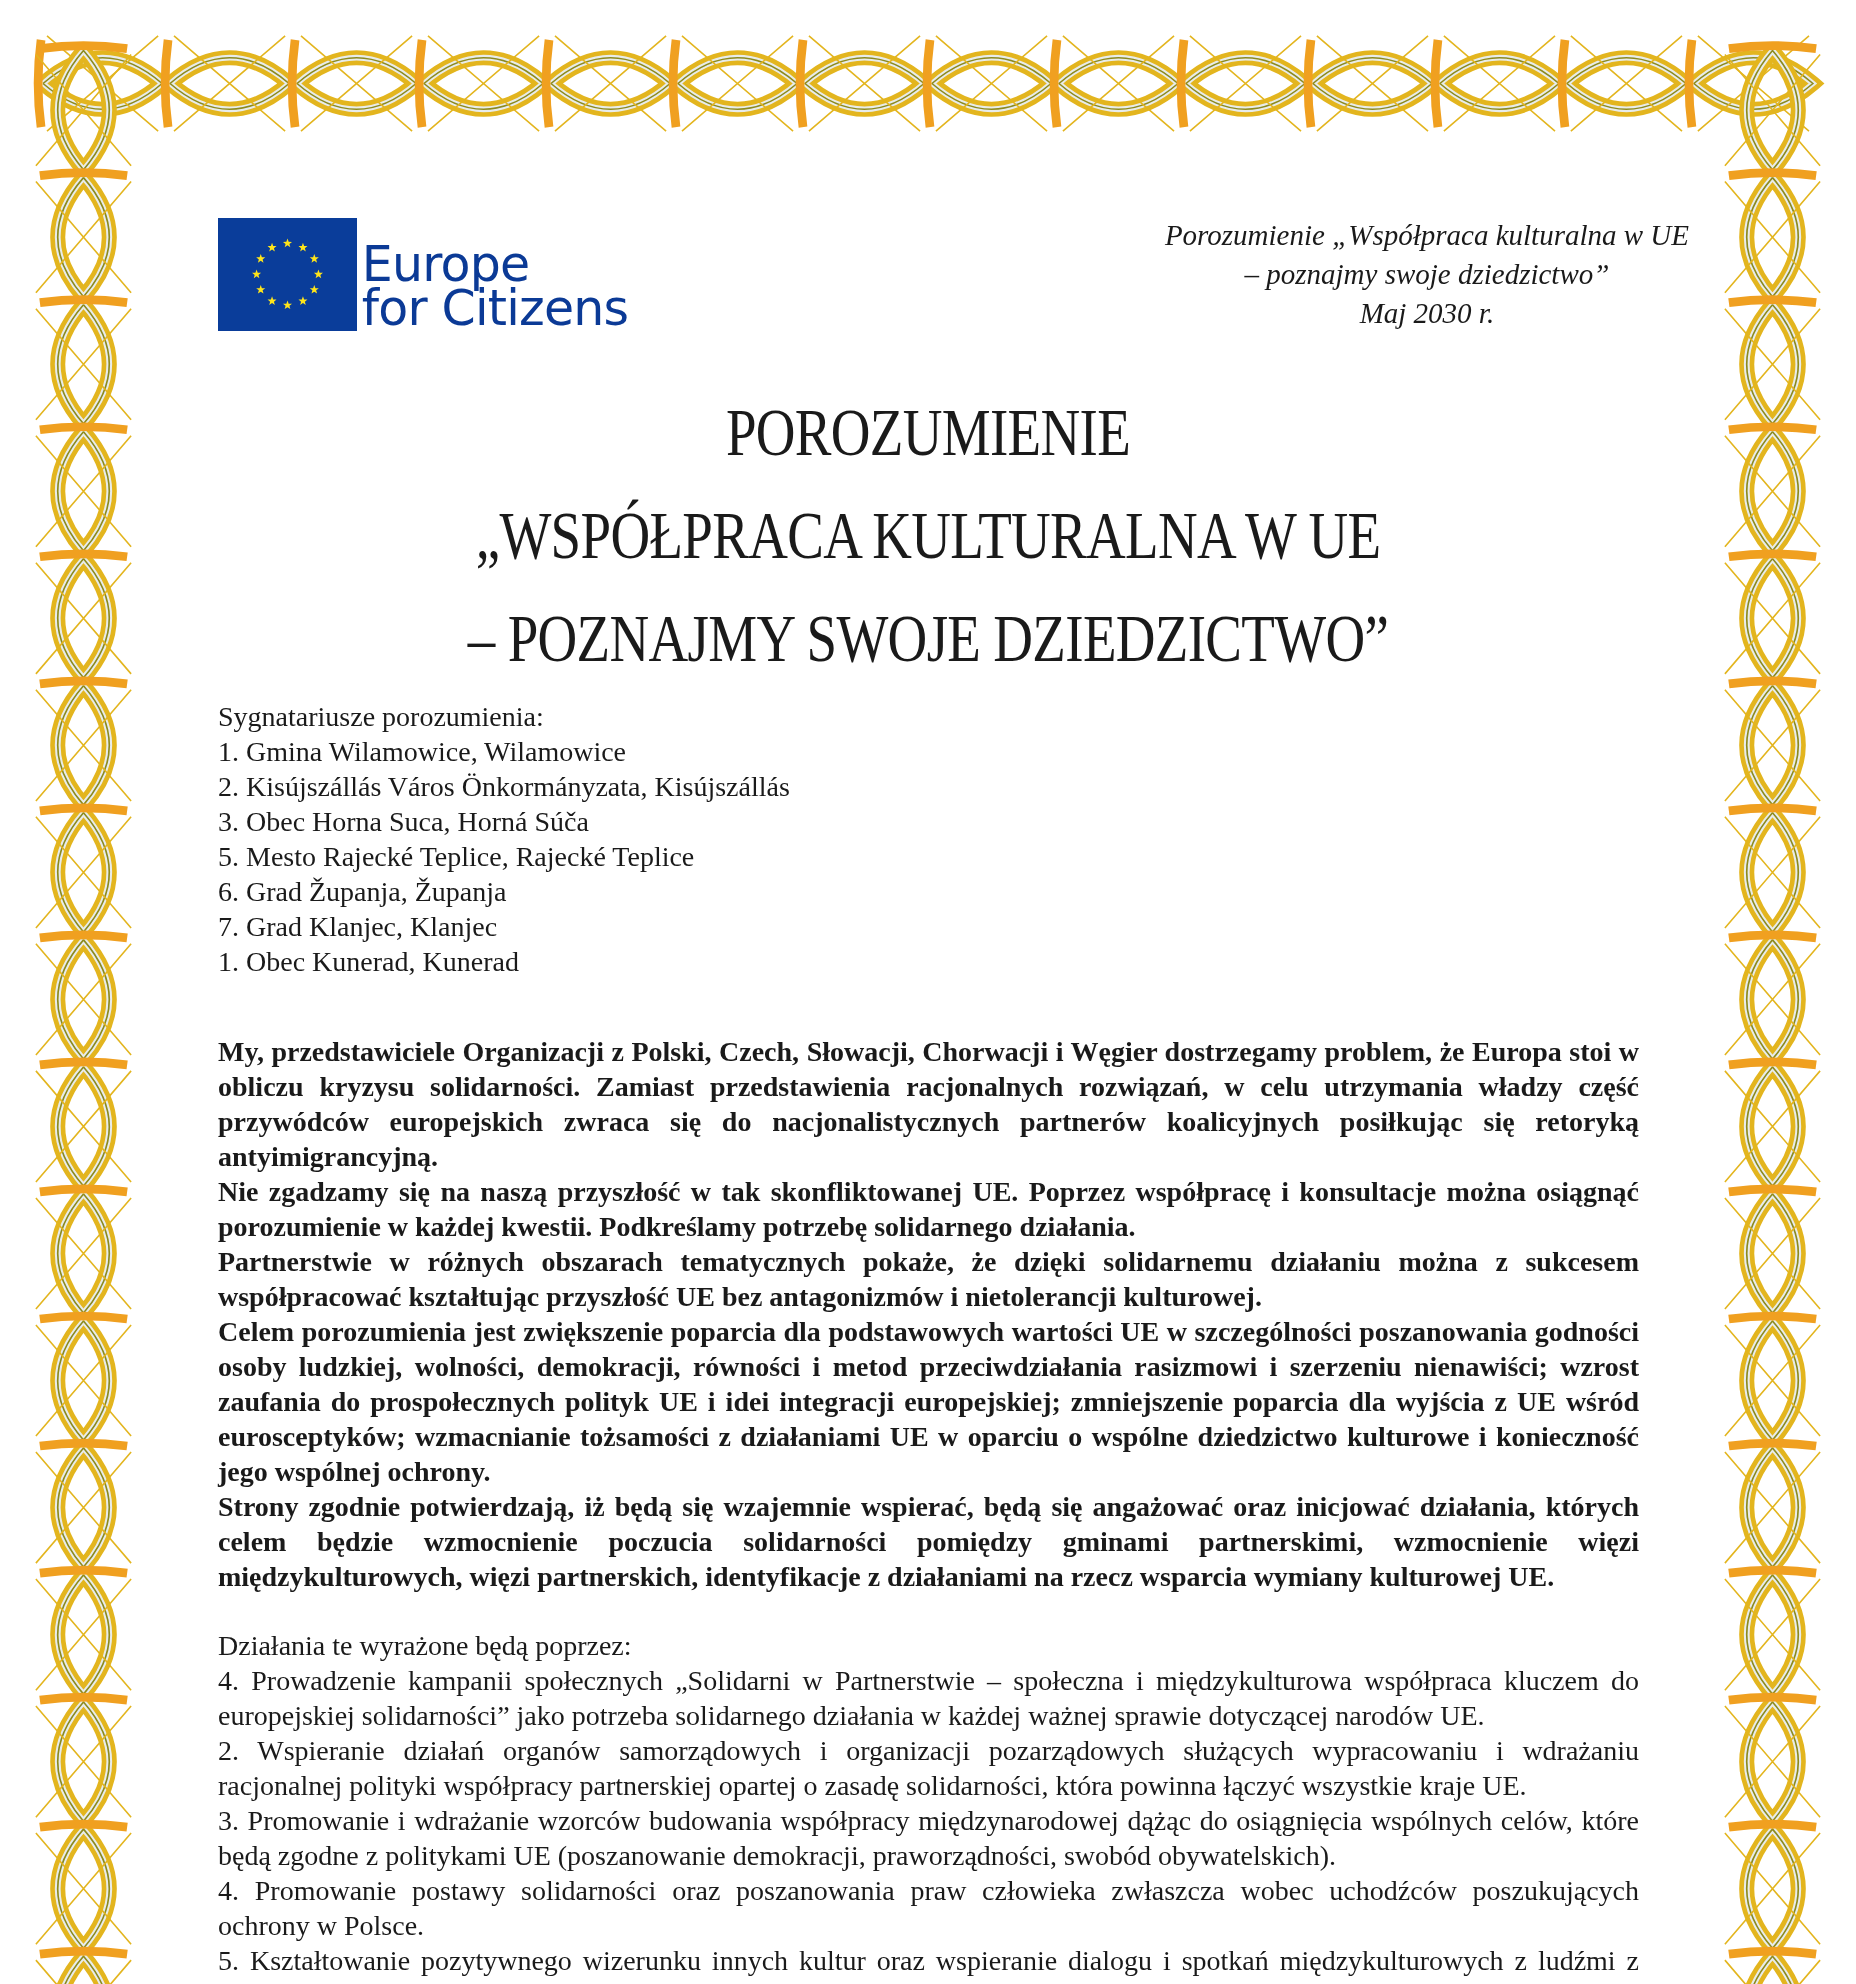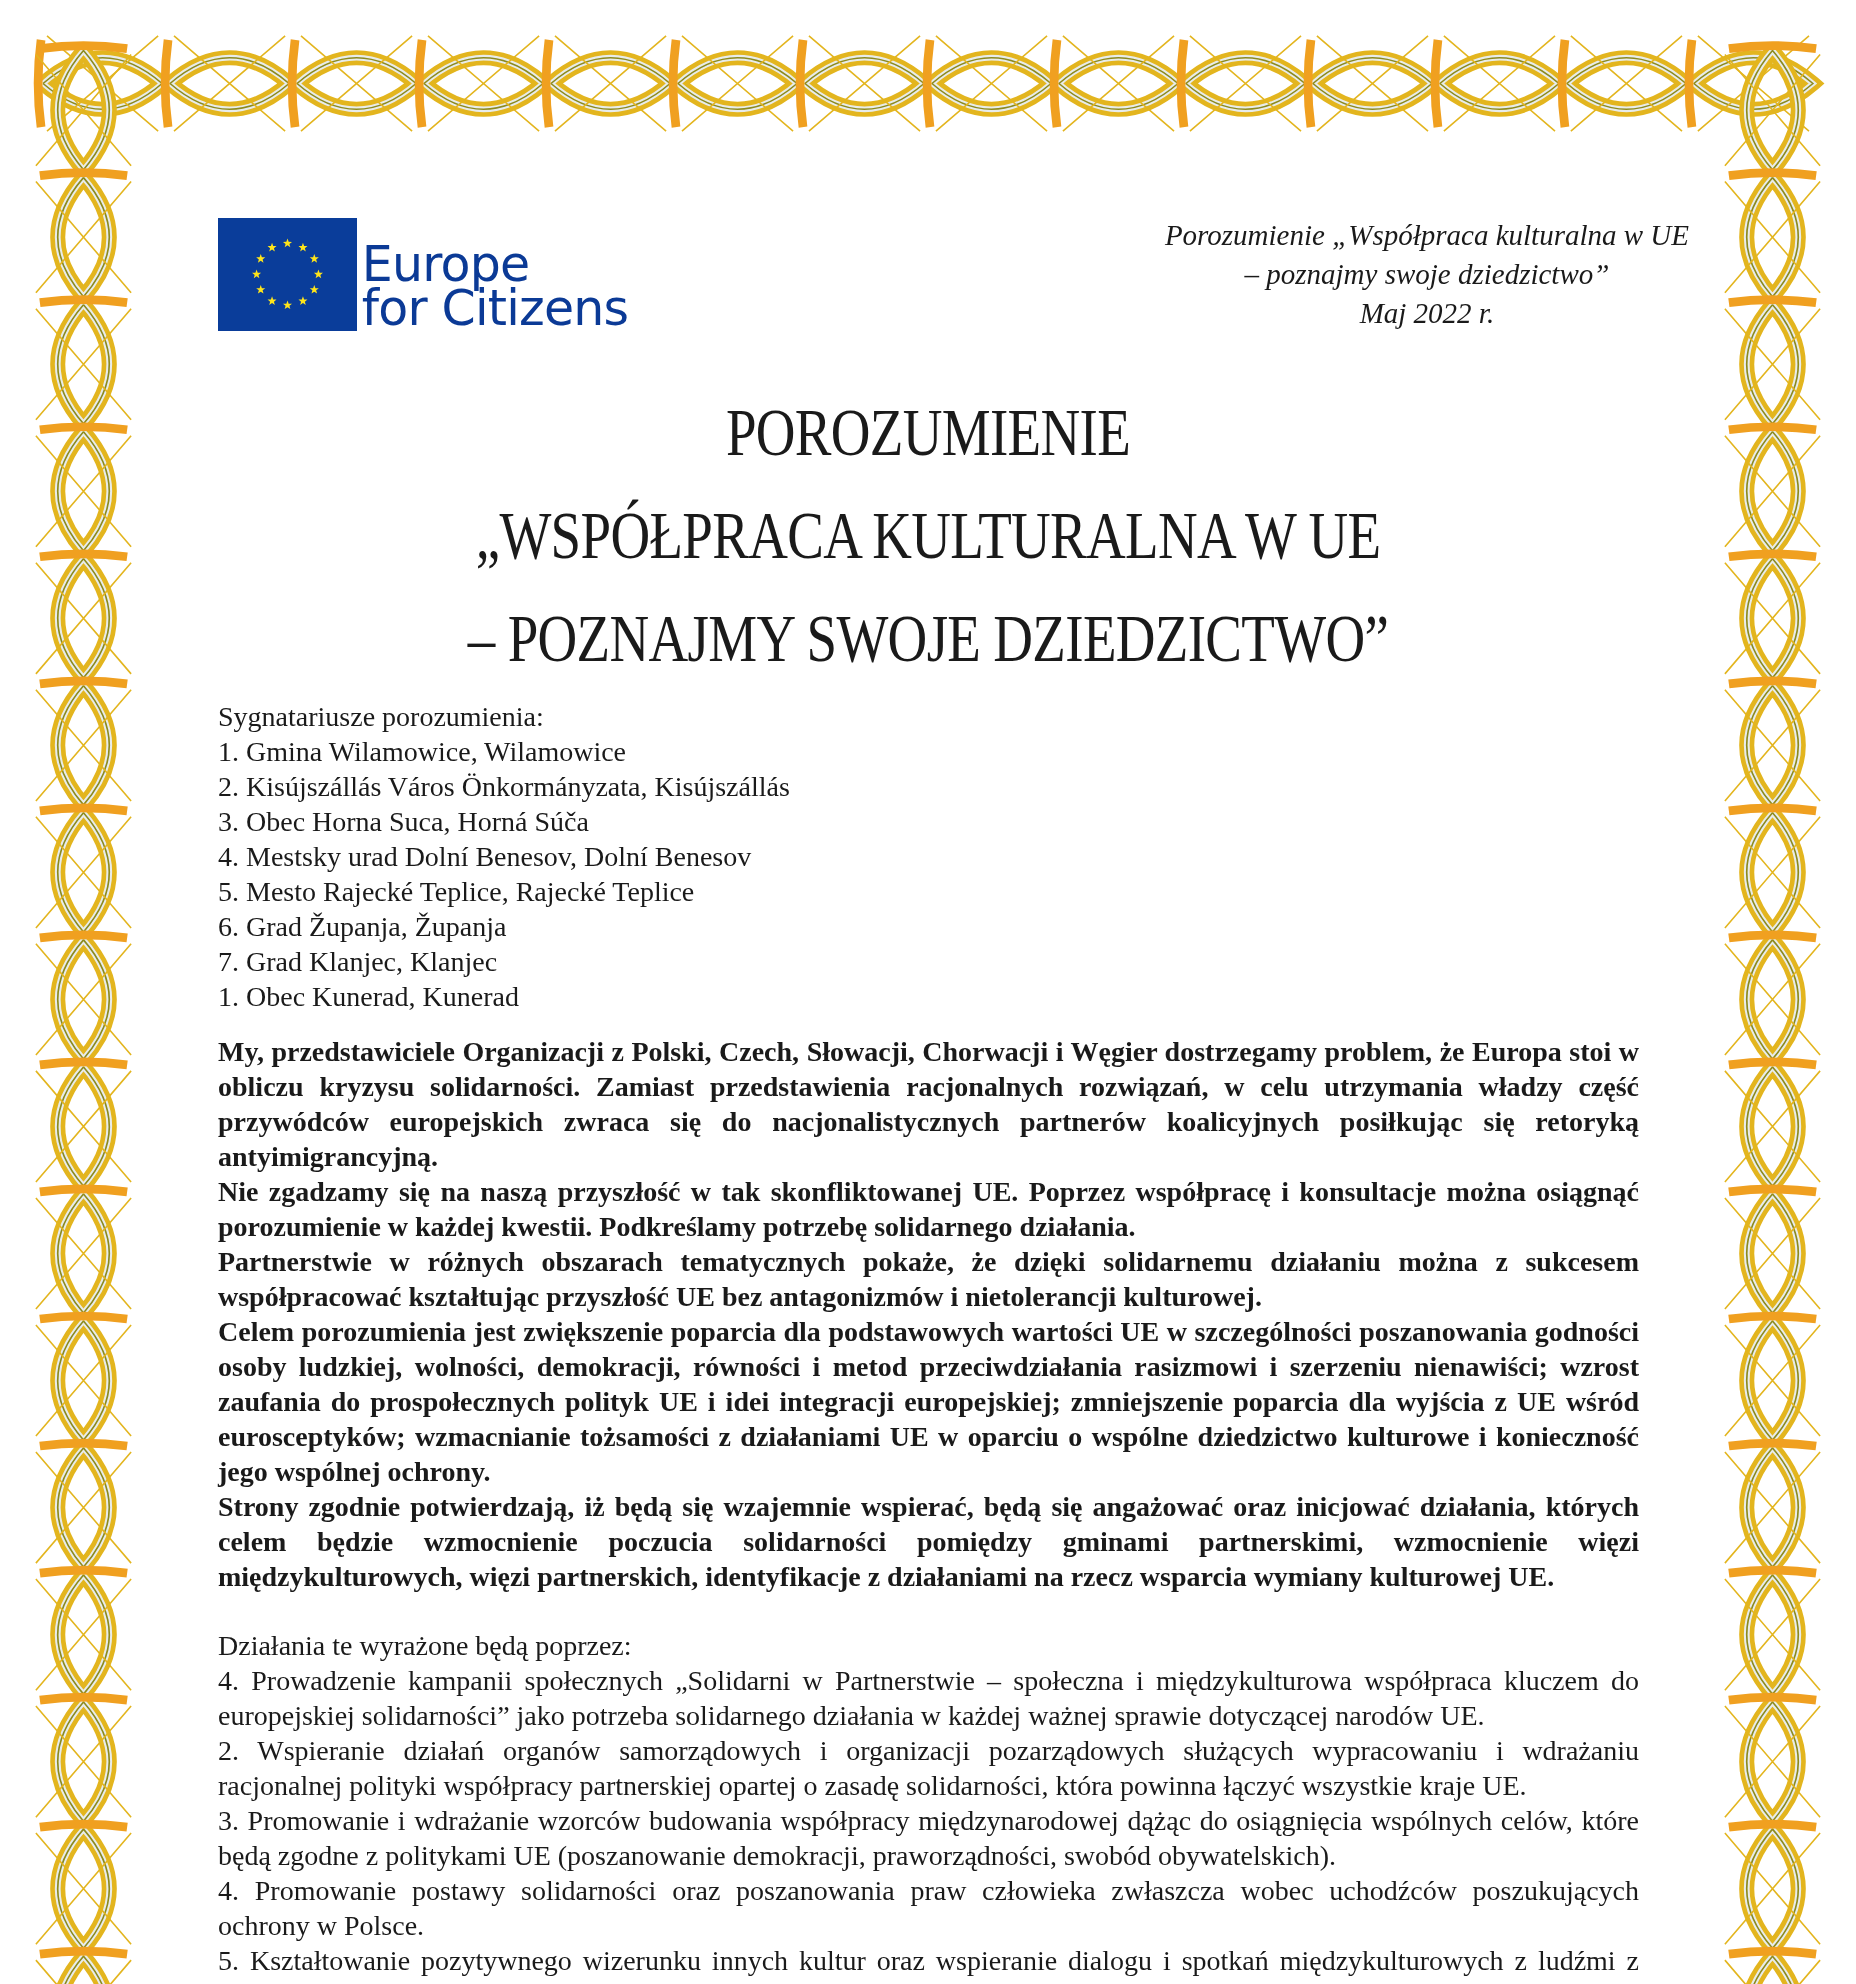--- a/index.html
+++ b/index.html
@@ -448,35 +448,34 @@
   </div>
   <div class="logo-text">
     <div>Europe</div>
     <div>for Citizens</div>
   </div>
 </div>
 
 <div class="header-ref">
   <div>Porozumienie „Współpraca kulturalna w UE</div>
   <div>– poznajmy swoje dziedzictwo”</div>
-  <div>Maj 2022 r.</div>
+  <div>Maj 2030 r.</div>
 </div>
 
 <div class="title">
   <div>POROZUMIENIE</div>
   <div>„WSPÓŁPRACA KULTURALNA W UE</div>
   <div>– POZNAJMY SWOJE DZIEDZICTWO”</div>
 </div>
 
 <div class="body-text sig-list">
   <p>Sygnatariusze porozumienia:</p>
   <p>1. Gmina Wilamowice, Wilamowice</p>
   <p>2. Kisújszállás Város Önkormányzata, Kisújszállás</p>
   <p>3. Obec Horna Suca, Horná Súča</p>
-  <p>4. Mestsky urad Dolní Benesov, Dolní Benesov</p>
   <p>5. Mesto Rajecké Teplice, Rajecké Teplice</p>
   <p>6. Grad Županja, Županja</p>
   <p>7. Grad Klanjec, Klanjec</p>
   <p>1. Obec Kunerad, Kunerad</p>
 </div>
 
 <div class="body-text section-main">
   <p>My, przedstawiciele Organizacji z Polski, Czech, Słowacji, Chorwacji i Węgier dostrzegamy problem, że Europa stoi w obliczu kryzysu solidarności. Zamiast przedstawienia racjonalnych rozwiązań, w celu utrzymania władzy część przywódców europejskich zwraca się do nacjonalistycznych partnerów koalicyjnych posiłkując się retoryką antyimigrancyjną.</p>
   <p>Nie zgadzamy się na naszą przyszłość w tak skonfliktowanej UE. Poprzez współpracę i konsultacje można osiągnąć porozumienie w każdej kwestii. Podkreślamy potrzebę solidarnego działania.</p>
   <p>Partnerstwie w różnych obszarach tematycznych pokaże, że dzięki solidarnemu działaniu można z sukcesem współpracować kształtując przyszłość UE bez antagonizmów i nietolerancji kulturowej.</p>

